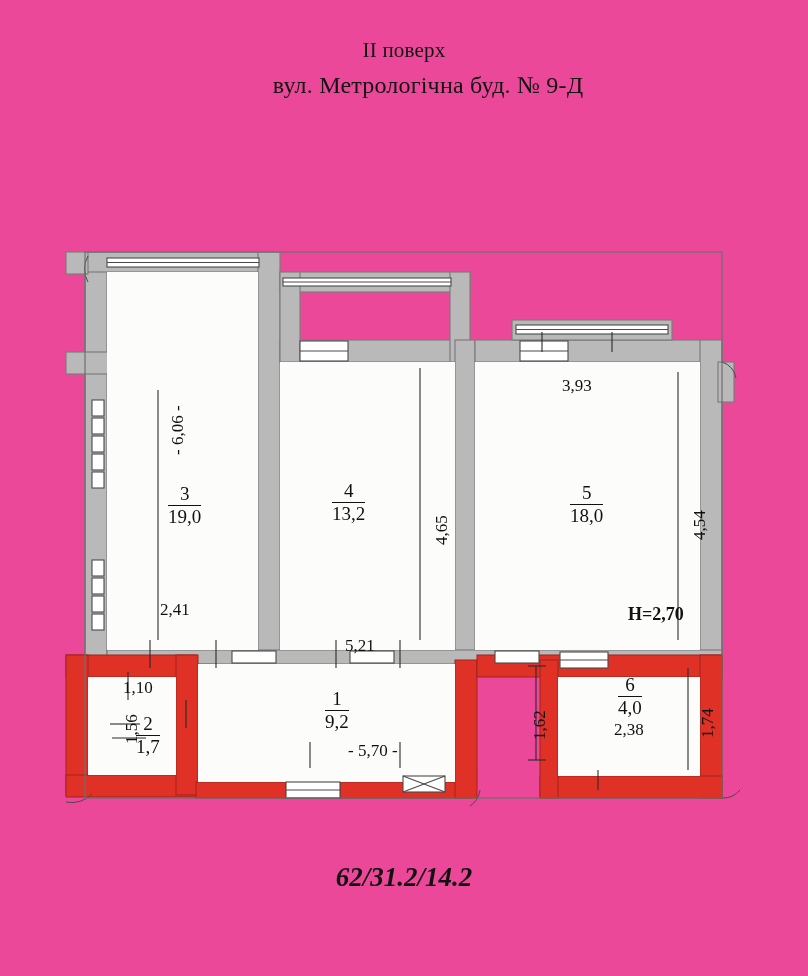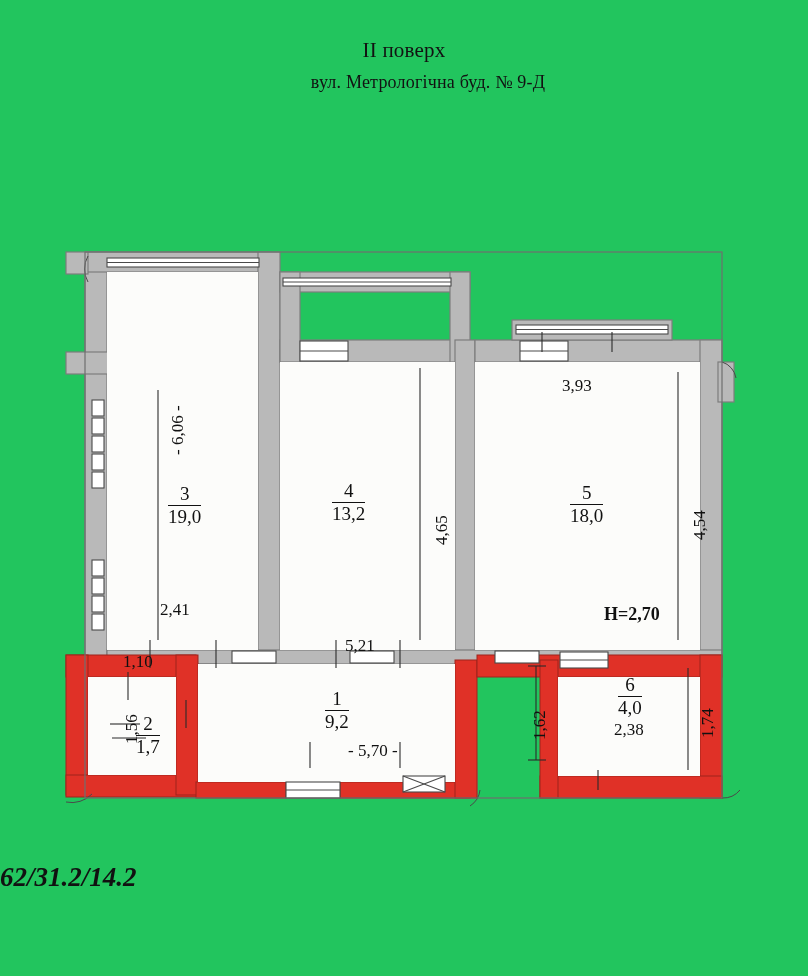--- a/index.html
+++ b/index.html
@@ -11,46 +11,47 @@
     width: 808px;
     height: 976px;
     position: relative;
     font-family: "Liberation Serif", serif;
     color: #1a1a1a;
     overflow: hidden;
   }
   #sheet {
     position: absolute;
     inset: 0;
-    background: #22c55e;
+    background: #ec4899;
   }
   
   .header {
     position: absolute;
     top: 38px;
     left: 0;
     width: 808px;
     text-align: center;
   }
   .header .line {
     font-size: 20px;
     letter-spacing: 0.2px;
     margin-bottom: 9px;
     color: #121212;
   }
   .header .l1 { font-size: 21px; }
-  .header .l2 { font-size: 18px; padding-left: 48px; }
+  .header .l2 { font-size: 24px; padding-left: 48px; }
   .header .l3 { font-size: 19px; }
 
   
   .footer {
     position: absolute;
     top: 862px;
     left: 0;
     width: 808px;
+    text-align: center;
     font-size: 27px;
     font-style: italic;
     font-weight: bold;
     font-family: "Liberation Serif", serif;
     color: #111;
   }
 
   
   #plan {
     position: absolute;
@@ -80,20 +81,21 @@
   .dim {
     font-size: 17px;
   }
   .dim.vert {
     transform: rotate(-90deg);
     transform-origin: left top;
   }
   .hdim {
     font-size: 18px;
     font-weight: bold;
+    margin-left: 24px;
   }
 </style>
 </head>
 <body>
 
 <div id="sheet">
 
   <div class="header">
     <div class="line l1">ІІ поверх</div>
     <div class="line l2"><span class="underline">вул. Метрологічна  буд. № 9-Д</span></div>
@@ -266,21 +268,21 @@
 
   <div class="lbl hdim" style="left:604px; top:604px;">H=2,70</div>
 
   <div class="lbl dim vert" style="left:168px; top:455px;">- 6,06 -</div>
   <div class="lbl dim vert" style="left:432px; top:545px;">4,65</div>
   <div class="lbl dim" style="left:562px; top:376px;">3,93</div>
   <div class="lbl dim vert" style="left:690px; top:540px;">4,54</div>
 
   <div class="lbl dim" style="left:160px; top:600px;">2,41</div>
   <div class="lbl dim" style="left:345px; top:636px;">5,21</div>
-  <div class="lbl dim" style="left:123px; top:652px;">1,10</div>
+  <div class="lbl dim" style="left:123px; top:678px;">1,10</div>
   <div class="lbl dim vert" style="left:122px; top:744px;">1,56</div>
   <div class="lbl dim vert" style="left:530px; top:740px;">1,62</div>
   <div class="lbl dim vert" style="left:698px; top:738px;">1,74</div>
   <div class="lbl dim" style="left:614px; top:720px;">2,38</div>
   <div class="lbl dim" style="left:348px; top:741px;">- 5,70 -</div>
 
   <div class="footer">62/31.2/14.2</div>
 </div>
 
 </body></html>

